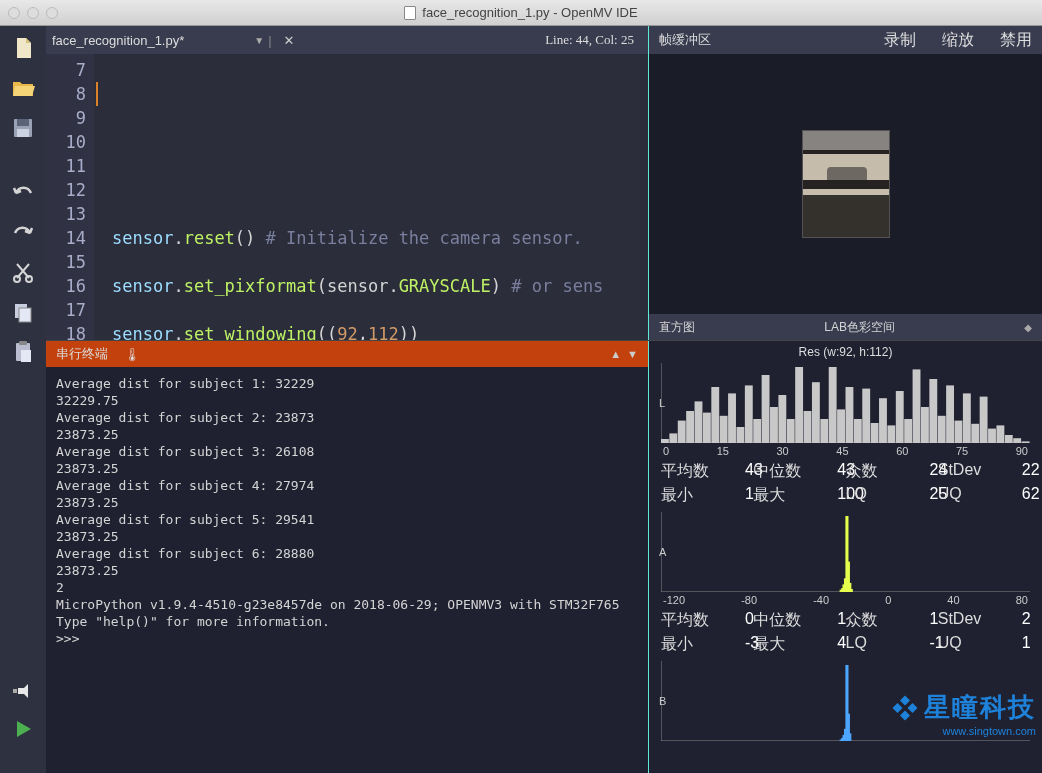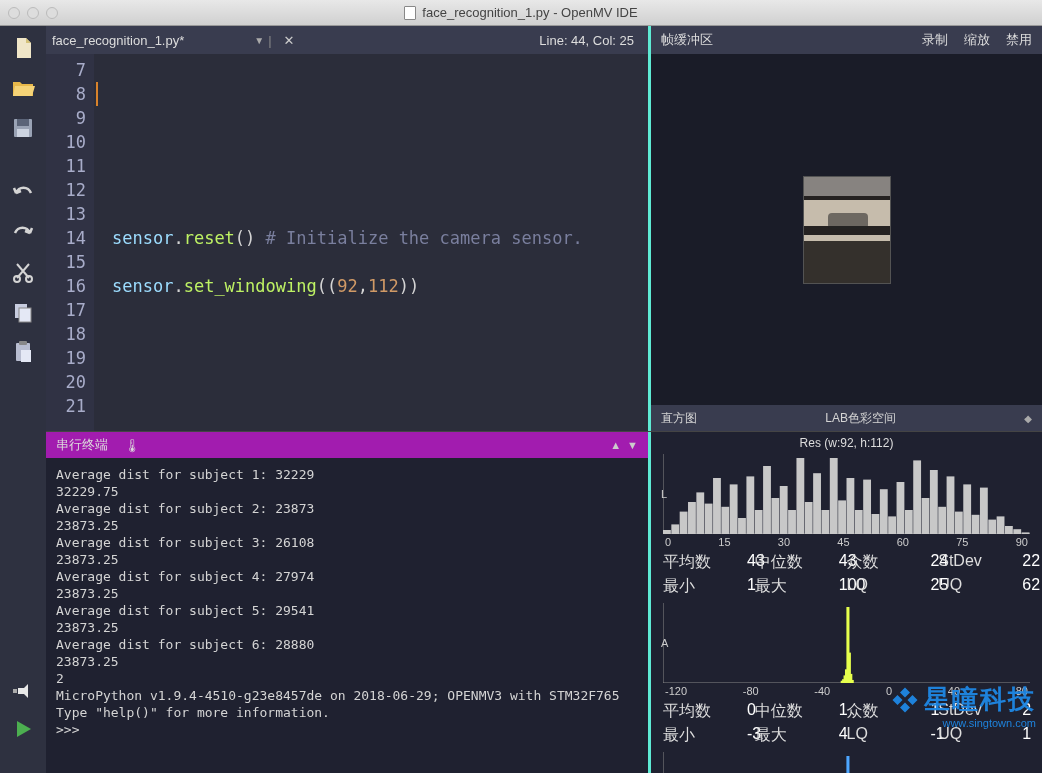--- a/index.html
+++ b/index.html
@@ -7,65 +7,65 @@
 .titlebar { height:26px; background:linear-gradient(#e8e8e8,#d0d0d0); display:flex; align-items:center; padding:0 8px; color:#444; font-size:13px; border-bottom:1px solid #999; }
 .traffic { display:flex; gap:7px; position:absolute; left:8px; }
 .tlight { width:12px; height:12px; border-radius:50%; background:#ddd; border:0.5px solid #bbb; }
 .titletext { margin:0 auto; display:flex; align-items:center; gap:6px; }
 .doc-icon { width:12px; height:14px; background:#fff; border:1px solid #888; border-radius:1px; }
 .main { display:flex; height:calc(100% - 26px); }
 .lsidebar { width:46px; background:#2e3140; display:flex; flex-direction:column; padding-top:8px; gap:12px; align-items:center; }
 .tool-icon { width:28px; height:28px; display:flex; align-items:center; justify-content:center; cursor:pointer; color:#ccc; }
 .tool-icon svg { width:24px; height:24px; }
 .content { flex:1; display:flex; flex-direction:column; }
-.top-row { display:flex; height:405px; }
+.top-row { display:flex; height:314px; }
 .editor-pane { flex:1; display:flex; flex-direction:column; background:#1f2130; min-width:0; }
 .tabbar { height:28px; background:#393c4f; display:flex; align-items:center; padding:0 6px; color:#ddd; font-size:13px; }
 .tab { display:flex; align-items:center; gap:70px; }
 .tab-close { margin-left:8px; color:#ccc; cursor:pointer; }
-.linecol { margin-left:auto; margin-right:8px; }
+.linecol { margin-left:auto; margin-right:8px;font-family:Liberation Serif, serif; }
 .code-area { flex:1; display:flex; overflow:hidden; font-family:"Menlo","Monaco",monospace; font-size:17px; line-height:24px; background:#2b2d3a; }
 .gutter { width:48px; background:#303244; text-align:right; padding:4px 8px 4px 0; color:#a8acc9; }
 .gnum { height:24px; }
 .code { flex:1; padding:4px 2px; white-space:pre; overflow:hidden; position:relative; }
 .code .line { height:24px; border-left:2px solid transparent; padding-left:14px; }
 .code .mark { border-left:2px solid #d9822b; }
 .kw { color:#ffa94d; }
 .obj { color:#9cdcfe; }
 .num { color:#d19a66; }
 .cmt { color:#7a7f9e; }
 .op { color:#d4d4d4; }
 .prop { color:#bef264; }
-.right-pane { width:394px; background:#1f2130; display:flex; flex-direction:column; border-left:3px solid #5eead4; }
+.right-pane { width:394px; background:#1f2130; display:flex; flex-direction:column; border-left:1px solid #5eead4; }
 .rp-header { height:28px; background:#393c4f; display:flex; align-items:center; padding:0 10px; font-size:13px; color:#ddd; }
 .rp-header .spacer { flex:1; }
-.rp-header .act { margin-left:16px; cursor:pointer; font-size:13px; }
+.rp-header .act { margin-left:26px; cursor:pointer; font-size:16px; }
 .preview { flex:1; background:#1a1c28; display:flex; align-items:center; justify-content:center; }
 .preview-img { width:88px; height:108px; background:linear-gradient(#88837e 18%,#2b2624 18% 22%,#c9b89f 22% 46%,#2b2624 46% 55%,#c9b89f 55% 60%,#3a332d 60%); filter:grayscale(0.4) contrast(1.05); border:1px solid #555; position:relative; }
 .preview-img::before { content:""; position:absolute; left:24px; top:36px; width:40px; height:16px; background:rgba(40,40,40,0.55); border-radius:4px; }
 .hist-header { height:26px; background:#393c4f; display:flex; align-items:center; padding:0 10px; font-size:12px; }
 .hist-header .mid { flex:1; text-align:center; }
 .hist-body { padding:4px 12px 8px; font-size:12px; color:#ddd; }
 .hist-res { text-align:center; font-size:12px; margin-bottom:4px; }
 .hist-chart { height:80px; position:relative; margin-bottom:2px; }
 .hist-chart svg { width:100%; height:100%; }
 .hist-axis { display:flex; justify-content:space-between; font-size:11px; color:#ccc; padding:0 2px; margin-bottom:4px; }
 .stat-row { display:flex; justify-content:space-between; font-size:16px; margin-bottom:3px; }
 .stat-row span { display:flex; gap:4px; min-width:80px; }
 .stat-row .lbl { color:#ddd; }
 .stat-row .val { color:#fff; }
 .bottom-row { flex:1; display:flex; border-top:1px solid #444; }
 .terminal-pane { flex:1; display:flex; flex-direction:column; background:#1f2130; min-width:0; }
-.term-header { height:26px; background:#a21caf; display:flex; align-items:center; padding:0 10px; font-size:13px; color:#ddd; gap:16px; }
+.term-header { height:26px; background:#c2410c; display:flex; align-items:center; padding:0 10px; font-size:13px; color:#ddd; gap:16px; }
 .term-header .temp-icon { font-size:13px; }
 .term-header .right-arrows { margin-left:auto; display:flex; gap:6px; color:#ccc; font-size:11px; }
 .term-body { flex:1; padding:8px 10px; font-family:"Menlo","Monaco",monospace; font-size:13px; line-height:17px; color:#d4d4d4; white-space:pre; overflow:hidden; }
 .play-btns { position:absolute; left:0; bottom:24px; width:46px; display:flex; flex-direction:column; gap:10px; align-items:center; padding-bottom:6px; }
 .hist-section { margin-bottom:6px; }
-.watermark { position:absolute; right:6px; bottom:44px; color:#1e88e5; font-family:Arial; font-size:11px; opacity:0.95; text-align:right; pointer-events:none; }
+.watermark { position:absolute; right:6px; bottom:36px; color:#1e88e5; font-family:Arial; font-size:11px; opacity:0.95; text-align:right; pointer-events:none; }
 .watermark .big { font-size:26px; font-weight:bold; letter-spacing:2px; }
 .chev { color:#aaa; font-size:10px; }
 .dropdown-combo { display:flex; align-items:center; gap:4px; }
 .ylabel { position:absolute; left:-2px; top:50%; transform:translateY(-50%); font-size:11px; color:#ccc; }
 </style>
 </head>
 <body>
 
 <div class="titlebar">
   <div class="traffic">
@@ -163,20 +163,21 @@
               <div class="gnum">18</div>
               <div class="gnum">19</div>
               <div class="gnum">20</div>
               <div class="gnum">21</div>
           </div>
           <div class="code">
 <div class="line mark"></div>
 <div class="line"></div>
 <div class="line"></div>
 <div class="line"><span class="obj">sensor</span><span class="op">.</span><span class="prop">reset</span><span class="op">() </span><span class="cmt"># Initialize the camera sensor.</span></div>
+<div class="line"><span class="obj">sensor</span><span class="op">.</span><span class="prop">set_pixformat</span><span class="op">(sensor.</span><span class="prop">GRAYSCALE</span><span class="op">) </span><span class="cmt"># or sens</span></div>
 <div class="line"><span class="obj">sensor</span><span class="op">.</span><span class="prop">set_windowing</span><span class="op">((</span><span class="num">92</span><span class="op">,</span><span class="num">112</span><span class="op">))</span></div>
 
 
 
 
 
 
 
           </div>
         </div>

